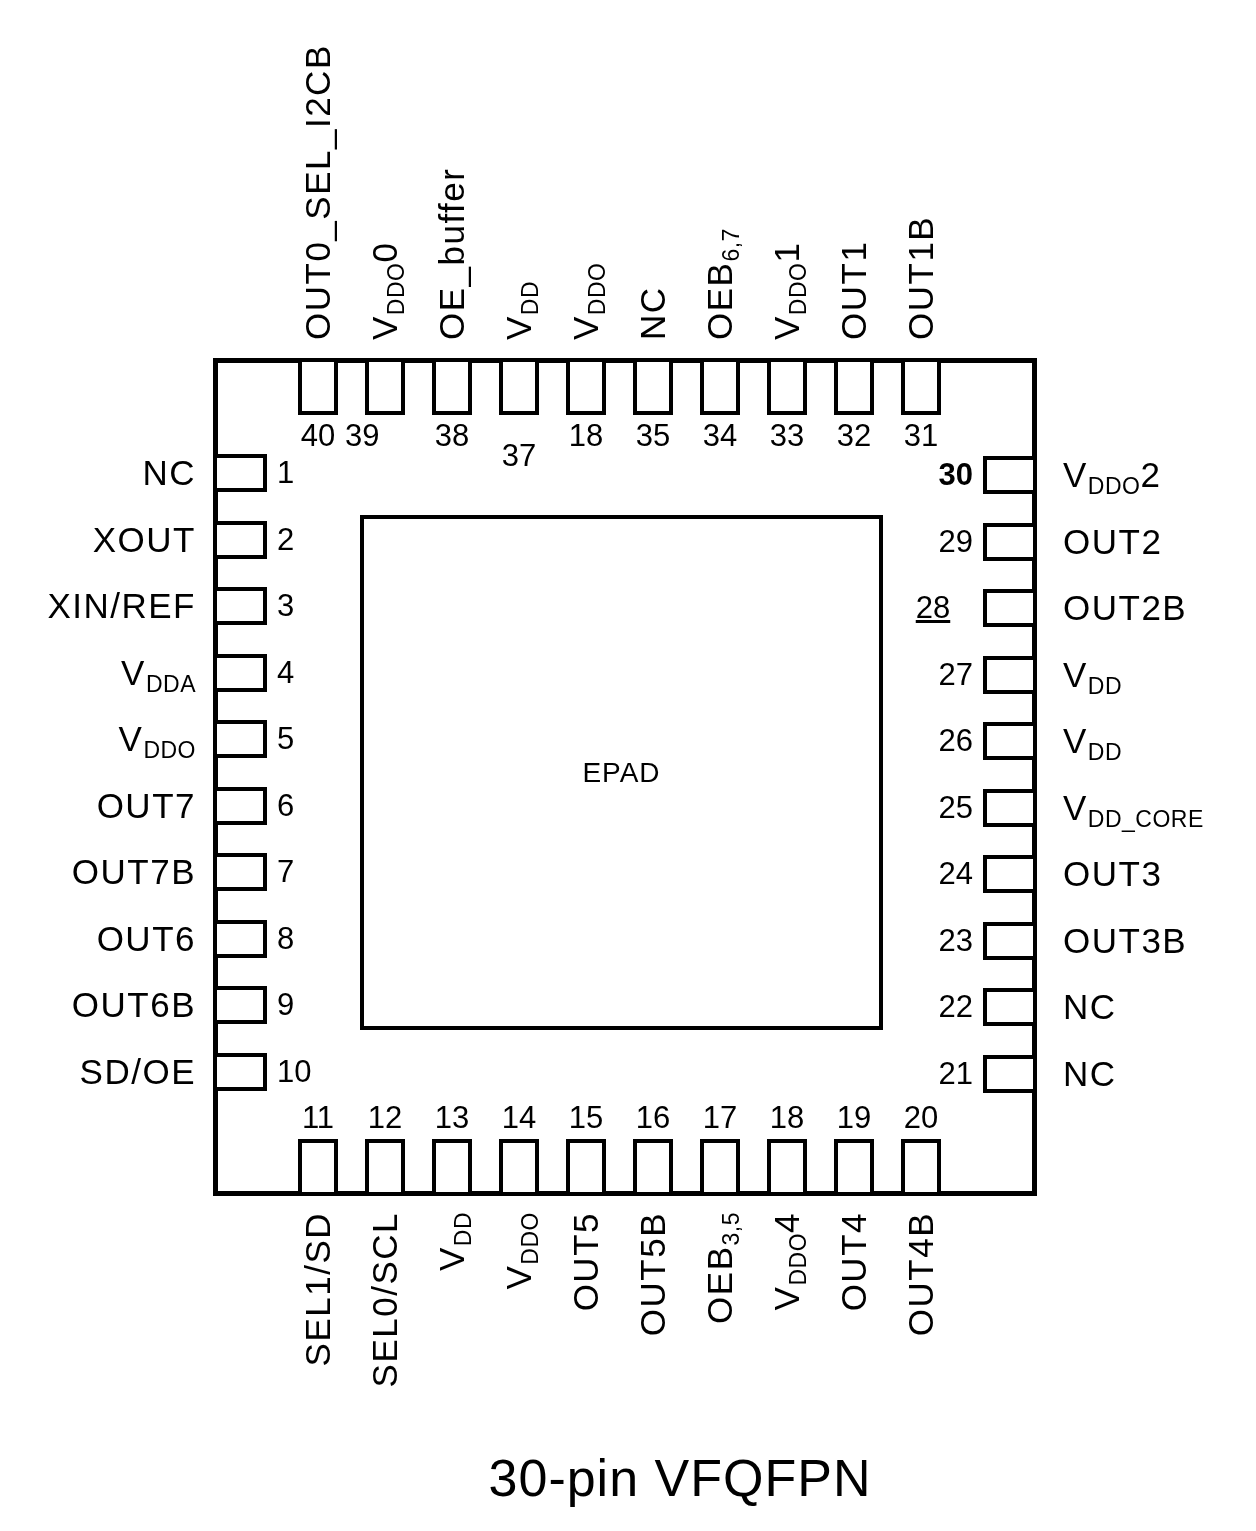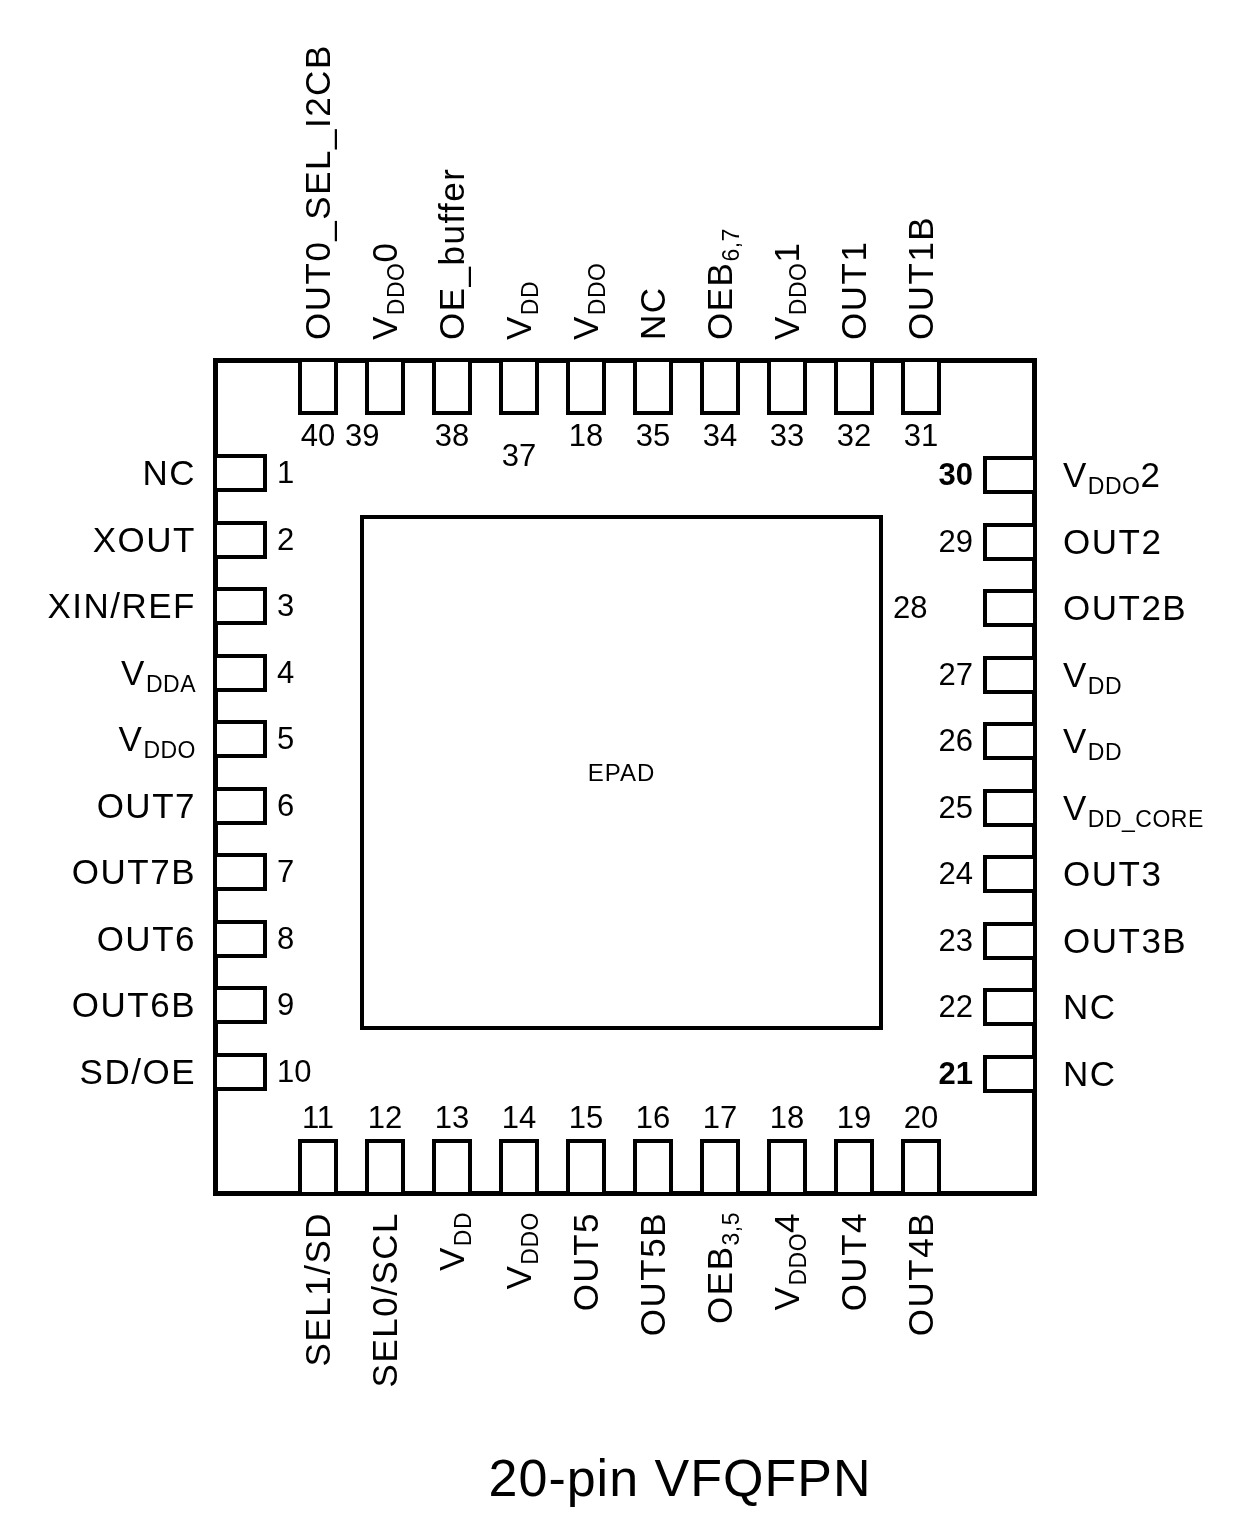--- a/index.html
+++ b/index.html
@@ -24,21 +24,21 @@
   #epad {
     position: absolute;
     box-sizing: border-box;
     border: 4px solid #000000;
     background: #ffffff;
     display: flex;
     align-items: center;
     justify-content: center;
   }
   #epad-label {
-    font-size: 24px;
+    font-size: 28px;
     letter-spacing: 1px;
   }
   .pin-box {
     position: absolute;
     box-sizing: border-box;
     border: 4px solid #000000;
     background: #ffffff;
   }
   .pin-num {
     position: absolute;
@@ -182,38 +182,38 @@
       <div class="pin-box" style="left: 213px; top: 1052.5px; width: 54px; height: 38px;"></div>
       <div class="pin-num" style="left: 277px; top: 1054.5px; width: 80px; text-align: left;">10</div>
       <div class="hlabel align-right" style="left: -84px; top: 1053.5px; width: 280px;"><span>SD/OE</span></div>
       <div class="pin-box" style="left: 983px; top: 456px; width: 54px; height: 38px;"></div>
       <div class="pin-num" style="left: 893px; top: 458px; width: 80px; text-align: right; font-weight: bold;">30</div>
       <div class="hlabel" style="left: 1063px; top: 457px; width: 280px;"><span>V</span><span class="sub">DDO</span><span>2</span></div>
       <div class="pin-box" style="left: 983px; top: 522.5px; width: 54px; height: 38px;"></div>
       <div class="pin-num" style="left: 893px; top: 524.5px; width: 80px; text-align: right;">29</div>
       <div class="hlabel" style="left: 1063px; top: 523.5px; width: 280px;"><span>OUT2</span></div>
       <div class="pin-box" style="left: 983px; top: 589px; width: 54px; height: 38px;"></div>
-      <div class="pin-num" style="left: 893px; top: 591px; width: 80px; text-align: left;">28</div>
+      <div class="pin-num" style="left: 893px; top: 591px; width: 80px; text-align: center; text-decoration: underline;">28</div>
       <div class="hlabel" style="left: 1063px; top: 590px; width: 280px;"><span>OUT2B</span></div>
       <div class="pin-box" style="left: 983px; top: 655.5px; width: 54px; height: 38px;"></div>
       <div class="pin-num" style="left: 893px; top: 657.5px; width: 80px; text-align: right;">27</div>
       <div class="hlabel" style="left: 1063px; top: 656.5px; width: 280px;"><span>V</span><span class="sub">DD</span></div>
       <div class="pin-box" style="left: 983px; top: 722px; width: 54px; height: 38px;"></div>
       <div class="pin-num" style="left: 893px; top: 724px; width: 80px; text-align: right;">26</div>
       <div class="hlabel" style="left: 1063px; top: 723px; width: 280px;"><span>V</span><span class="sub">DD</span></div>
       <div class="pin-box" style="left: 983px; top: 788.5px; width: 54px; height: 38px;"></div>
       <div class="pin-num" style="left: 893px; top: 790.5px; width: 80px; text-align: right;">25</div>
       <div class="hlabel" style="left: 1063px; top: 789.5px; width: 280px;"><span>V</span><span class="sub">DD_CORE</span></div>
       <div class="pin-box" style="left: 983px; top: 855px; width: 54px; height: 38px;"></div>
       <div class="pin-num" style="left: 893px; top: 857px; width: 80px; text-align: right;">24</div>
       <div class="hlabel" style="left: 1063px; top: 856px; width: 280px;"><span>OUT3</span></div>
       <div class="pin-box" style="left: 983px; top: 921.5px; width: 54px; height: 38px;"></div>
       <div class="pin-num" style="left: 893px; top: 923.5px; width: 80px; text-align: right;">23</div>
       <div class="hlabel" style="left: 1063px; top: 922.5px; width: 280px;"><span>OUT3B</span></div>
       <div class="pin-box" style="left: 983px; top: 988px; width: 54px; height: 38px;"></div>
       <div class="pin-num" style="left: 893px; top: 990px; width: 80px; text-align: right;">22</div>
       <div class="hlabel" style="left: 1063px; top: 989px; width: 280px;"><span>NC</span></div>
       <div class="pin-box" style="left: 983px; top: 1054.5px; width: 54px; height: 38px;"></div>
-      <div class="pin-num" style="left: 893px; top: 1056.5px; width: 80px; text-align: right; font-weight: bold;">21</div>
+      <div class="pin-num" style="left: 893px; top: 1056.5px; width: 80px; text-align: right;">21</div>
       <div class="hlabel" style="left: 1063px; top: 1055.5px; width: 280px;"><span>NC</span></div>
     </div>
-  <div id="package-caption">20-pin VFQFPN</div>
+  <div id="package-caption">30-pin VFQFPN</div>
 </div>
 
 </body></html>

